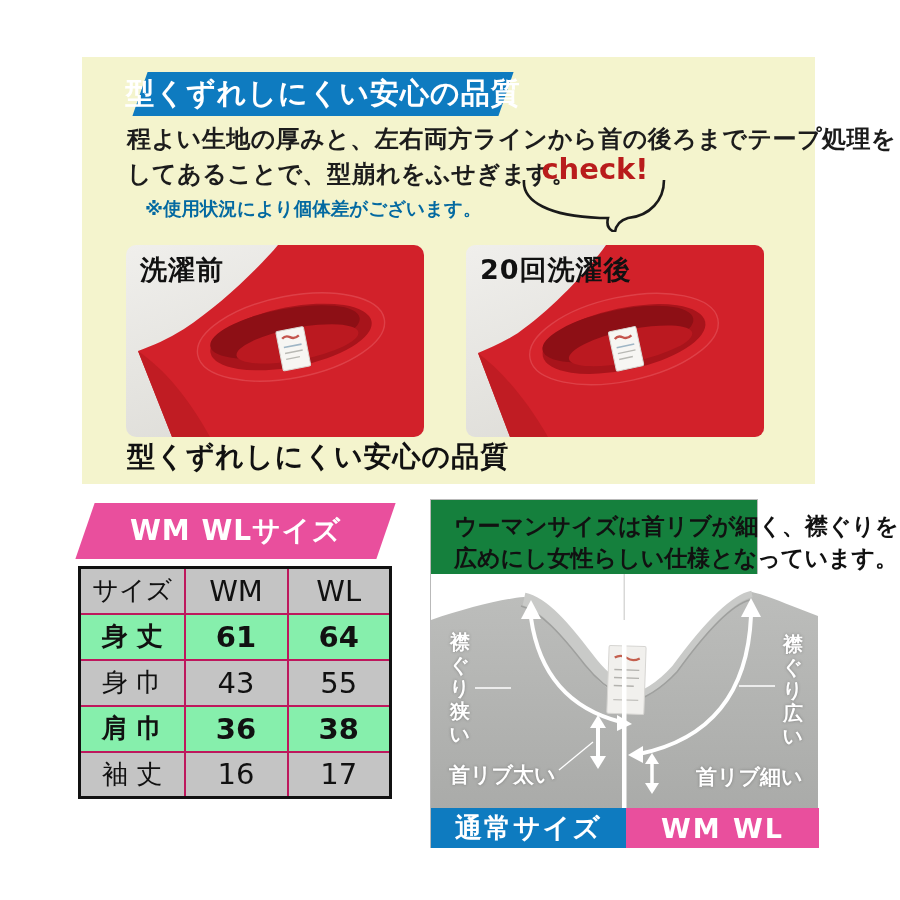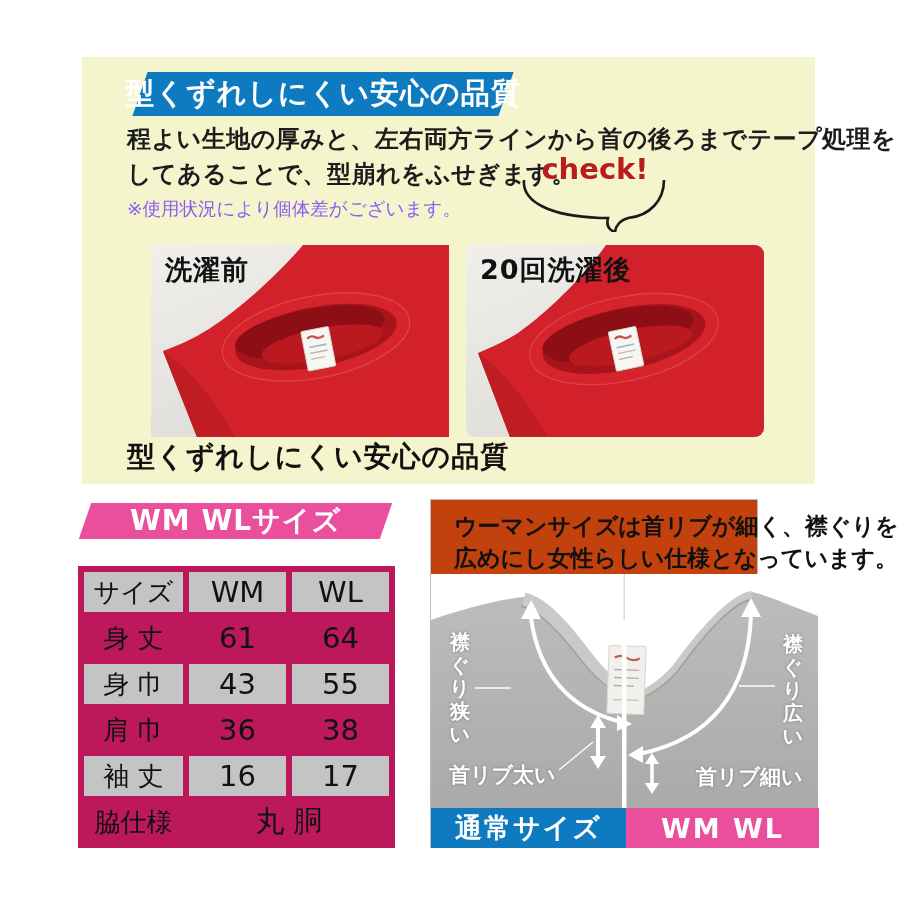--- a/index.html
+++ b/index.html
@@ -15,50 +15,50 @@
   .banner .banner-text { position:absolute; inset:0; display:flex; align-items:center; justify-content:center;
       color:#ffffff; font-weight:bold; white-space:nowrap; }
 
   .blue-banner { left:58px; top:15px; width:366px; height:44px; }
   .blue-banner .banner-bg { background:#0e7bc0; }
   .blue-banner .banner-text { font-size:29px; letter-spacing:1px; }
 
   .desc-line { position:absolute; left:45px; color:#1c1c1c; font-weight:bold; font-size:24px; letter-spacing:0.5px; white-space:nowrap; }
   .desc-1 { top:66px; }
   .desc-2 { top:101px; }
-  .note-line { position:absolute; left:45px; top:139px; color:#8b5cf6; font-weight:normal; font-size:18.5px; white-space:nowrap; }
+  .note-line { position:absolute; left:63px; top:139px; color:#0369a1; font-weight:bold; font-size:18.5px; white-space:nowrap; }
 
   .check-bubble { position:absolute; left:438px; top:93px; width:150px; height:85px; }
   .check-text { position:absolute; left:0; top:2px; width:150px; text-align:center; color:#b91c1c; font-weight:bold; font-size:29px; }
   .check-brace { position:absolute; left:2px; top:30px; }
 
   .photo { position:absolute; width:298px; height:192px; overflow:hidden; }
-  .photo-before { left:69px; top:188px; }
+  .photo-before { left:44px; top:188px;border-radius:10px; }
   .photo-after  { left:384px; top:188px;border-radius:9px; }
   .photo-label { position:absolute; left:14px; top:7px; color:#111; font-weight:bold; font-size:27px; letter-spacing:1px; z-index:2; white-space:nowrap; }
   .photo svg { position:absolute; left:0; top:0; }
 
   .cream-caption { position:absolute; left:45px; top:381px; color:#111; font-weight:bold; font-size:28px; letter-spacing:1px; white-space:nowrap; }
 
   
-  .pink-banner { left:85px; top:503px; width:301px; height:36px; position:absolute; }
+  .pink-banner { left:85px; top:503px; width:301px; height:56px; position:absolute; }
   .pink-banner .banner-bg { background:#e94f9d; }
   .pink-banner .banner-text { font-size:28px; letter-spacing:1px; }
 
   
   .size-table { position:absolute; left:78px; top:566px; border-collapse:collapse; border:3px solid #111; }
-  .size-table td, .size-table th { border:6px solid #be185d; text-align:center; vertical-align:middle;
+  .size-table td, .size-table th { border:2px solid #be185d; text-align:center; vertical-align:middle;
        font-weight:normal; color:#111; height:46px; }
   .size-table .c-label { width:105px; font-size:26px; }
   .size-table .c-val { width:103px; font-size:29px; }
   .size-table tr.shaded td, .size-table tr.shaded th { background:#c4c4c4; }
-  .size-table tr.plain td { background:#be185d; }
-
-  
-  .womens-panel { position:absolute; left:430px; top:499px; width:328px; height:349px; background:#c2410c; border:1px solid #b9b9b9; }
+  .size-table tr.plain td { background:#86efac;font-weight:bold; }
+
+  
+  .womens-panel { position:absolute; left:430px; top:499px; width:328px; height:349px; background:#15803d; border:1px solid #b9b9b9; }
   .womens-desc { position:absolute; left:23px; color:#111; font-weight:bold; font-size:23px; white-space:nowrap; }
   .womens-desc-1 { top:11px; }
   .womens-desc-2 { top:43px; }
 
   .womens-photo { position:absolute; left:0px; top:74px; width:387px; height:234px; overflow:hidden; }
   .womens-photo svg { position:absolute; left:0; top:0; }
 
   .v-label { position:absolute; width:24px; color:#ffffff; font-weight:bold; font-size:20px; line-height:23px;
       word-break:break-all; text-align:right; text-shadow:0 0 3px rgba(60,60,60,0.45); z-index:3; }
   .v-label-left { left:15px; top:57px; }
@@ -178,24 +178,20 @@
     <tr class="plain">
       <td class="c-label">肩 巾</td>
       <td class="c-val">36</td>
       <td class="c-val">38</td>
     </tr>
     <tr class="shaded">
       <td class="c-label">袖 丈</td>
       <td class="c-val">16</td>
       <td class="c-val">17</td>
     </tr>
-    <tr class="plain">
-      <td class="c-label">脇仕様</td>
-      <td class="c-val" colspan="2">丸 胴</td>
-    </tr>
   </tbody>
     </table>
 
   <div class="womens-panel">
     <div class="womens-desc womens-desc-1">ウーマンサイズは首リブが細く、襟ぐりを</div>
     <div class="womens-desc womens-desc-2">広めにし女性らしい仕様となっています。</div>
 
     <div class="womens-photo">
       <svg width="387" height="234" viewBox="0 0 387 234">
         <defs>

